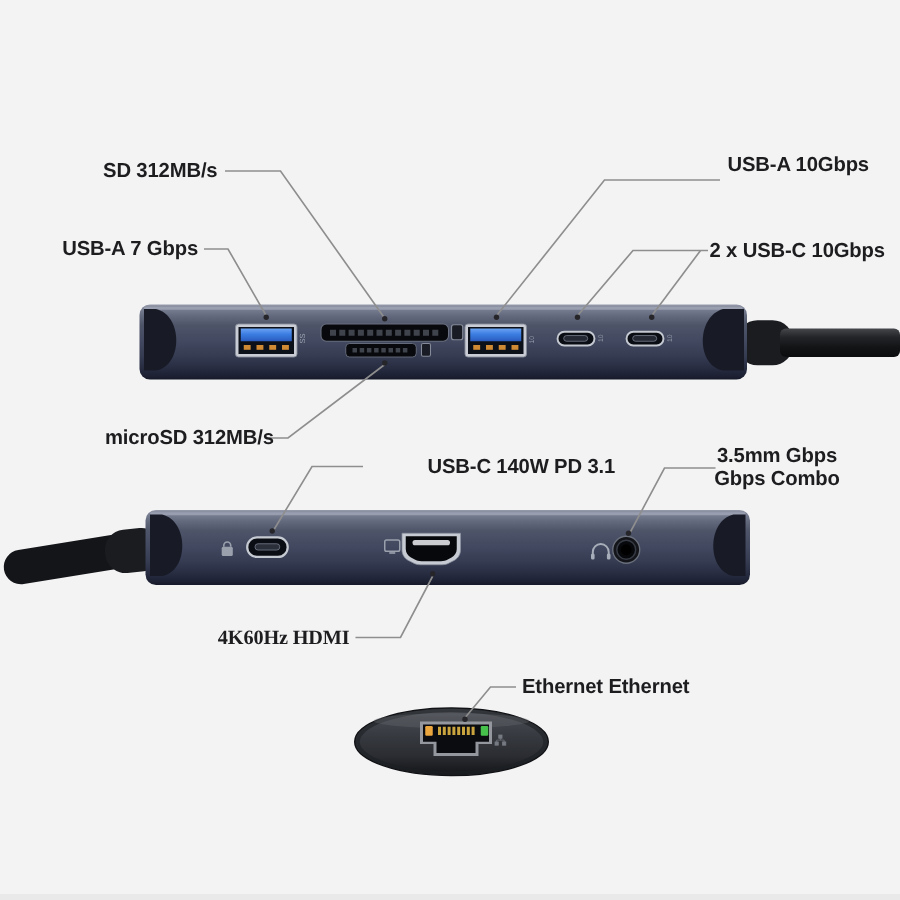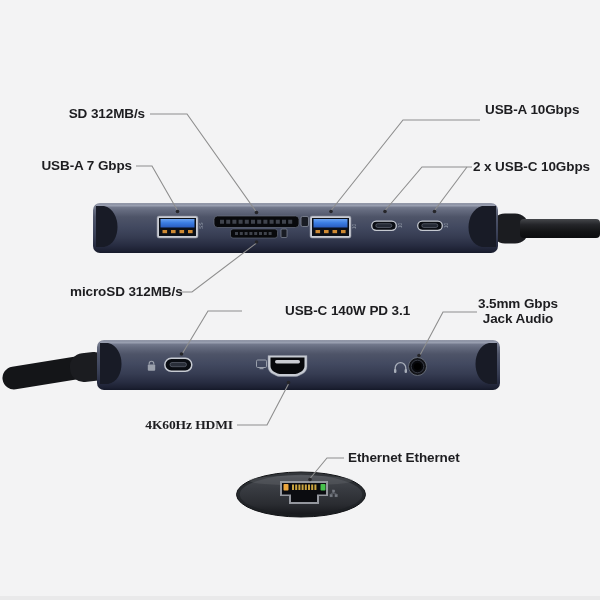--- a/index.html
+++ b/index.html
@@ -197,17 +197,17 @@
     <circle cx="310" cy="479.5" r="1.8"></circle>
   </g>
 </svg>
 
 <div class="label r" style="left:40px;top:107px;width:105px;">SD 312MB/s</div>
 <div class="label r" style="left:25px;top:159px;width:107px;">USB-A 7 Gbps</div>
 <div class="label" style="left:485px;top:103px;">USB-A 10Gbps</div>
 <div class="label" style="left:473px;top:160px;">2 x USB-C 10Gbps</div>
 <div class="label r" style="left:70px;top:285px;width:107px;">microSD 312MB/s</div>
 <div class="label" style="left:245px;top:304px;margin-left:40px;">USB-C 140W PD 3.1</div>
-<div class="label c" style="left:462px;top:297px;width:112px;"><span>3.5mm Gbps</span><br><span>Jack Audio</span></div>
+<div class="label c" style="left:462px;top:297px;width:112px;"><span>3.5mm Gbps</span><br><span>Gbps Combo</span></div>
 <div class="label r" style="left:126px;top:418px;width:107px;font-family:Liberation Serif, serif;">4K60Hz HDMI</div>
 <div class="label" style="left:348px;top:451px;">Ethernet Ethernet</div>
 
 </div>
 
 </body></html>

